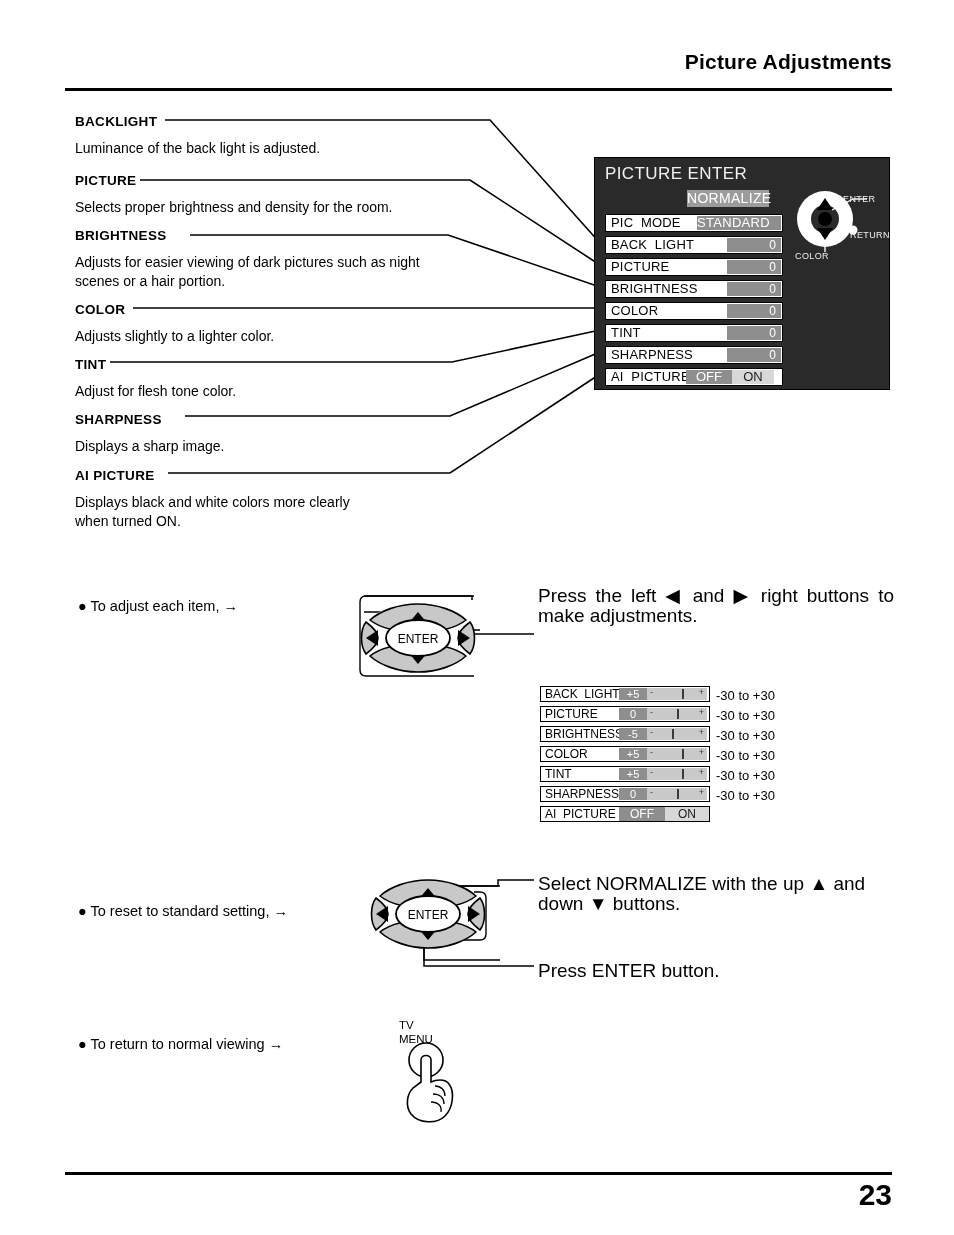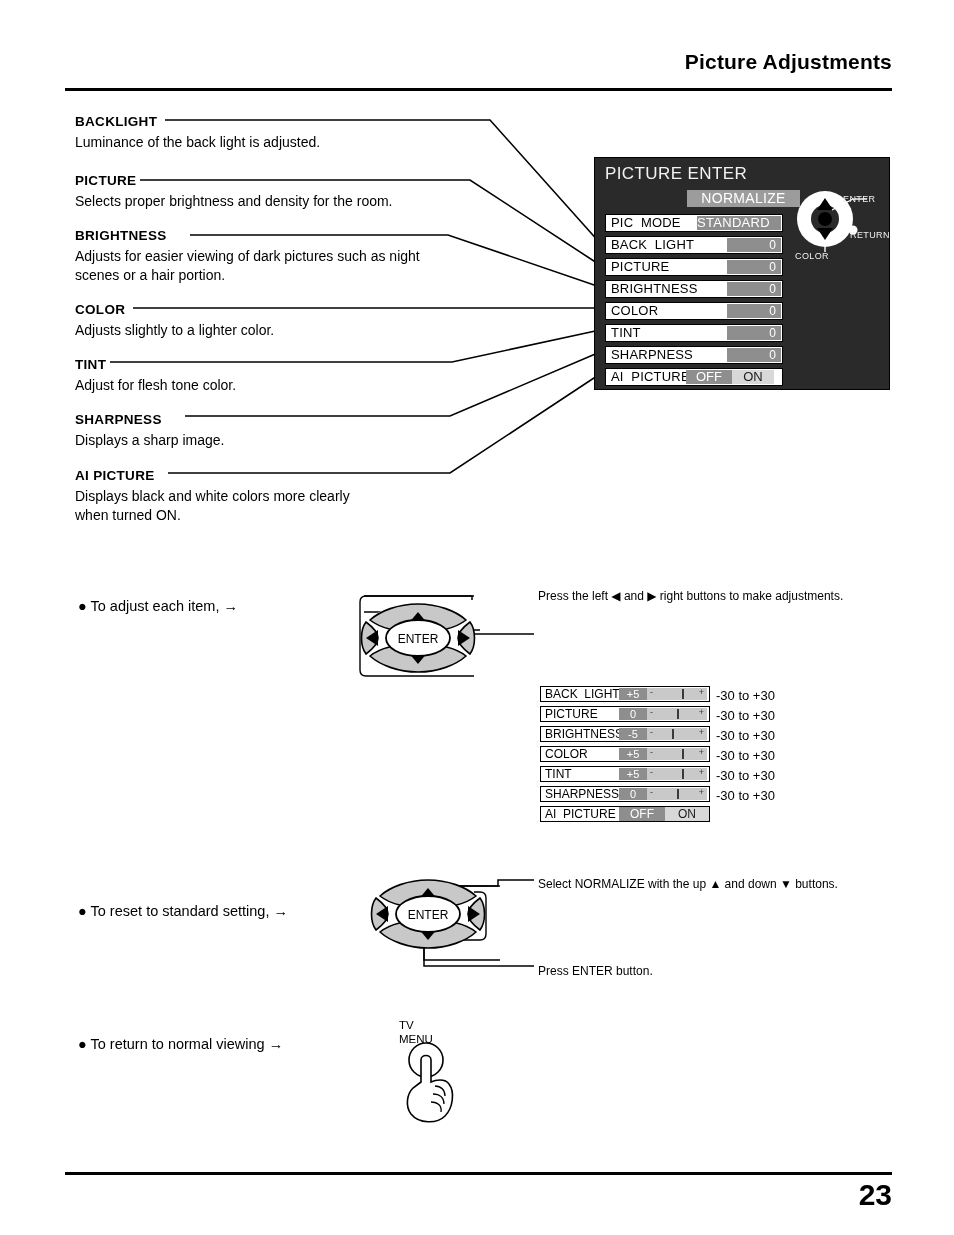--- a/index.html
+++ b/index.html
@@ -58,21 +58,21 @@
   .desc-term {
     font-size: 13.5px;
     font-weight: bold;
     letter-spacing: 0.3px;
     display: inline-block;
     white-space: nowrap;
   }
   .desc-body {
     font-size: 14px;
     line-height: 19px;
-    margin-top: 3px;
+    margin-top: 9px;
     white-space: pre-line;
   }
 
   
   .leaders {
     position: absolute;
     left: 0; top: 0;
     width: 954px; height: 1235px;
     pointer-events: none;
   }
@@ -90,21 +90,21 @@
   .osd-title {
     position: absolute;
     left: 10px; top: 6px;
     color: #f2f2f2;
     font-size: 17px;
     letter-spacing: 0.4px;
   }
   .osd-normalize {
     position: absolute;
     left: 92px; top: 32px;
-    width: 113px; height: 17px;
+    width: 82px; height: 17px;
     background: #9c9c9c;
     color: #ffffff;
     font-size: 14px;
     text-align: center;
     line-height: 17px;
     letter-spacing: 0.3px;
   }
   .osd-row {
     position: absolute;
     left: 10px;
@@ -184,21 +184,21 @@
   
   .bullet {
     position: absolute;
     font-size: 14.5px;
     white-space: nowrap;
   }
 
   
   .instr {
     position: absolute;
-    font-size: 12px;
+    font-size: 19px;
     line-height: 20px;
   }
   .instr.justified { text-align: justify; }
 
   
   .adj-list { position: absolute; left: 540px; top: 686px; }
   .adj-row {
     position: relative;
     width: 170px;
     height: 16px;

